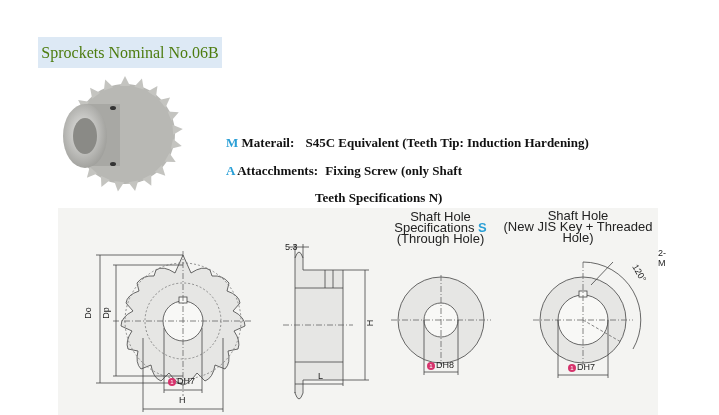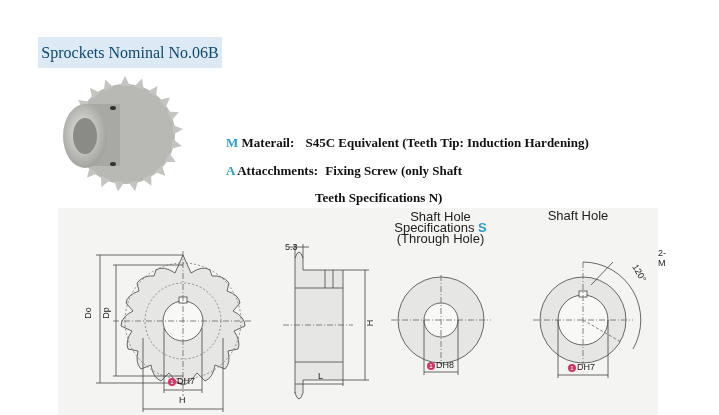--- a/index.html
+++ b/index.html
@@ -1,17 +1,17 @@
 <!DOCTYPE html>
 <html><head>
 <meta charset="utf-8">
 <style>
   html,body{margin:0;padding:0;background:#fff;}
   body{width:719px;height:415px;position:relative;overflow:hidden;font-family:"Liberation Serif",serif;}
-  .title-box{position:absolute;left:38px;top:37px;width:184px;height:31px;background:#dde9f5;display:flex;align-items:center;justify-content:center;font-size:16px;color:#0c4a6e;}
+  .title-box{position:absolute;left:38px;top:37px;width:184px;height:31px;background:#dde9f5;display:flex;align-items:center;justify-content:center;font-size:16px;color:#4d7c0f;}
   .photo{position:absolute;left:55px;top:72px;width:130px;height:130px;}
   .specs{position:absolute;left:226px;top:116px;font-size:13px;color:#111;font-weight:bold;}
   .specs .row{position:absolute;white-space:nowrap;margin-top:19px;}
   .specs .key{color:#2a9fd6;font-weight:bold;}
   .drawing{position:absolute;left:58px;top:208px;width:600px;height:207px;background:#f4f4f2;}
   .lbl{position:absolute;font-size:13px;color:#222;text-align:center;line-height:11px;font-family:"Liberation Sans",sans-serif;}
   .accent-s{color:#2a9fd6;font-weight:bold;}
   .dim{position:absolute;font-size:9px;color:#222;font-family:"Liberation Sans",sans-serif;}
   .badge{display:inline-block;width:8px;height:8px;border-radius:50%;background:#d6336c;color:#fff;font-size:6px;line-height:8px;text-align:center;vertical-align:middle;margin-right:1px;}
 </style>
@@ -160,17 +160,18 @@
 
   <div class="lbl" style="left:330px;top:3px;width:105px;">
     <div>Shaft Hole</div>
     <div><span>Specifications</span> <span class="accent-s">S</span></div>
     <div>(Through Hole)</div>
   </div>
   <div class="dim" style="left:369px;top:152px;"><span class="badge">1</span><span>DH8</span></div>
 
   <div class="lbl" style="left:440px;top:2px;width:160px;">
     <div>Shaft Hole</div>
+    <div>(New JIS Key + Threaded Hole)</div>
   </div>
   <div class="dim" style="left:552px;top:40px;margin-left:48px;">2-M</div>
   <div class="dim" style="left:572px;top:60px;transform:rotate(60deg);">120°</div>
   <div class="dim" style="left:510px;top:154px;"><span class="badge">1</span><span>DH7</span></div>
 </div>
 
 </body></html>

